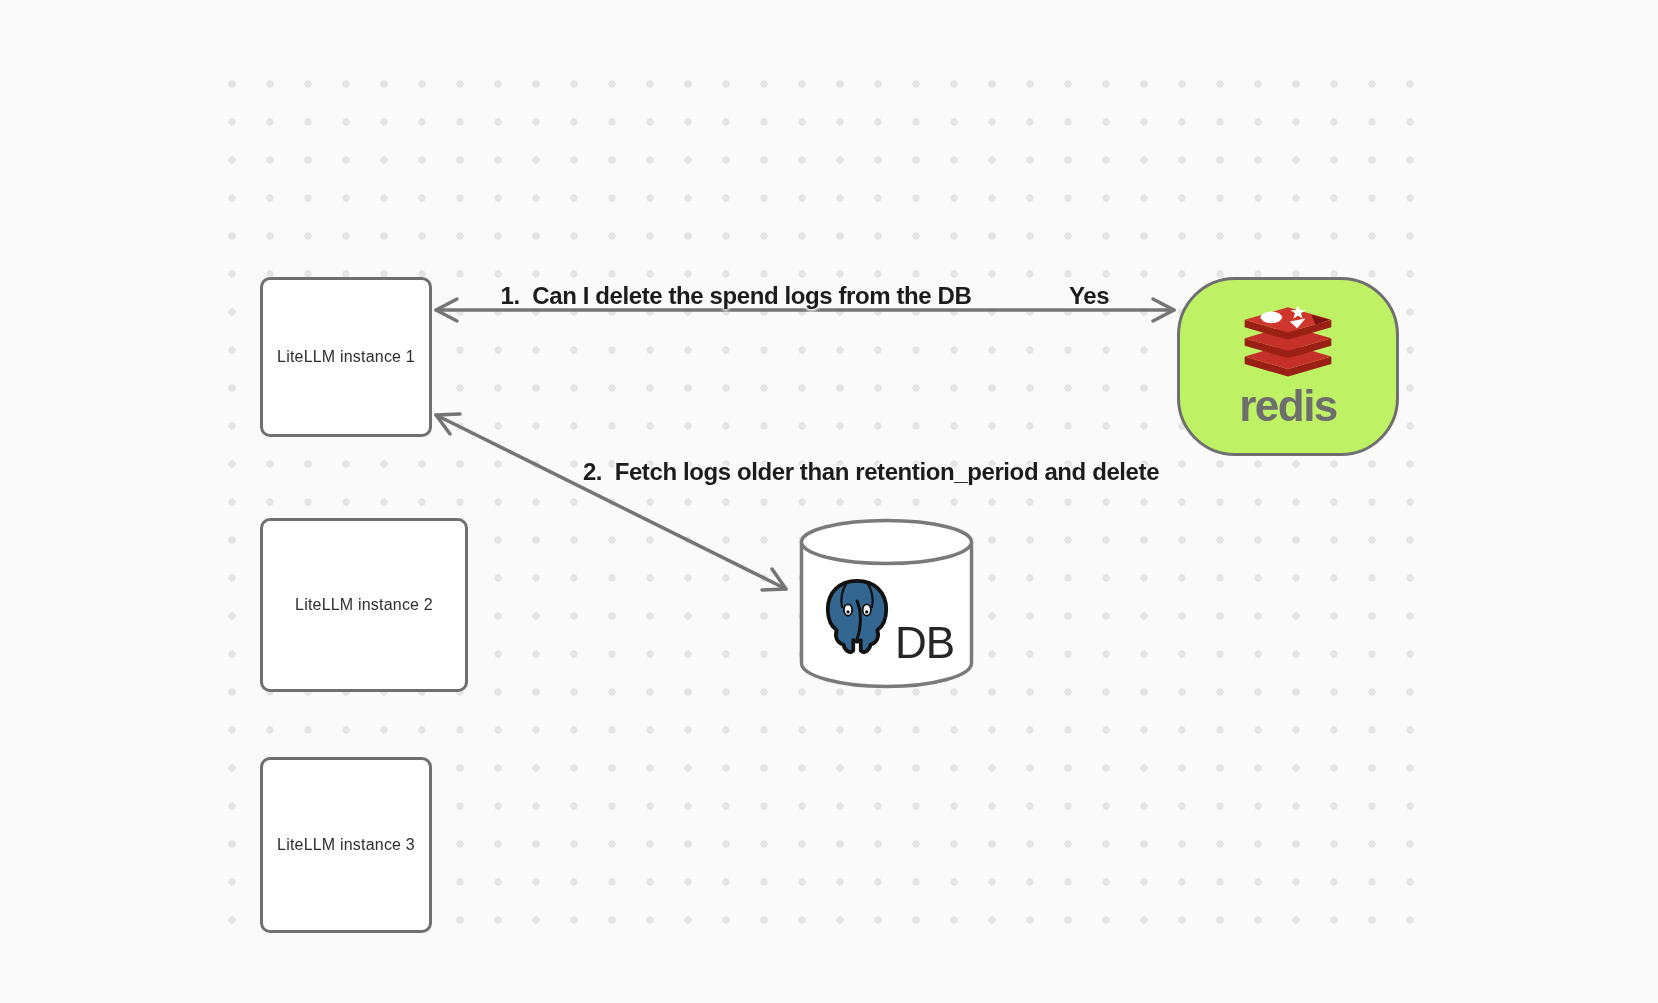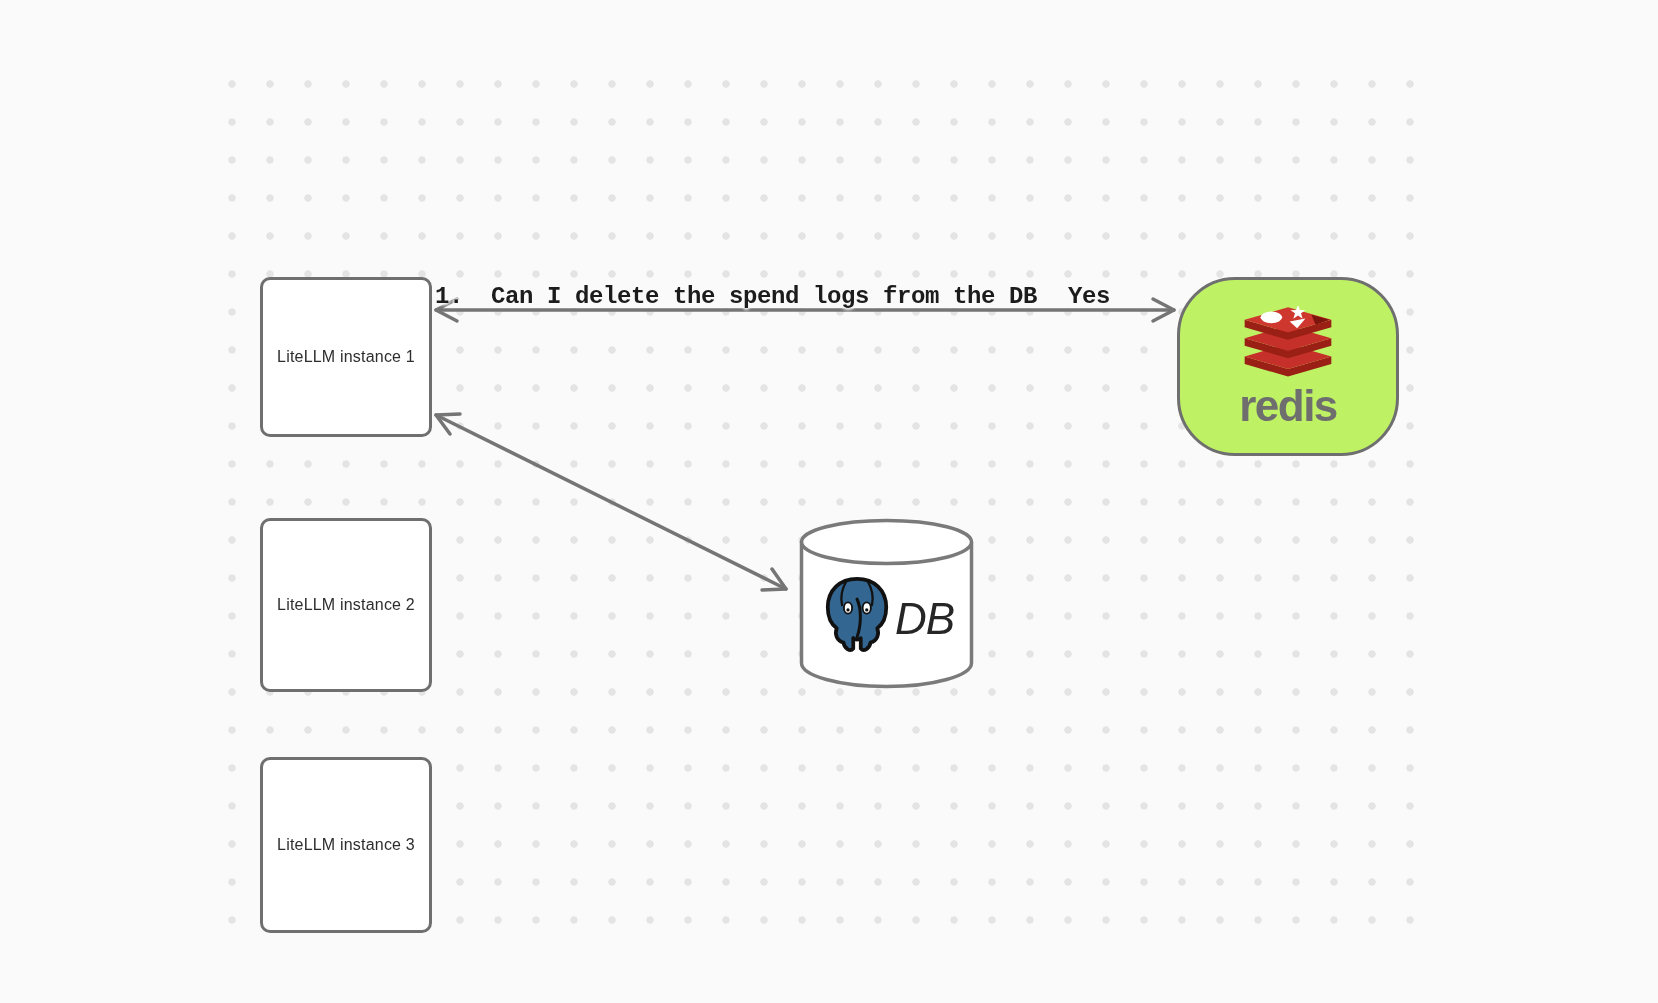--- a/index.html
+++ b/index.html
@@ -13,46 +13,45 @@
     background-size:38px 38px;
     pointer-events:none;
   }
   .node-box{
     position:absolute;box-sizing:border-box;
     background:#ffffff;border:3.5px solid #6f6f6f;border-radius:10px;
     display:flex;align-items:center;justify-content:center;
     font-size:16px;color:#2e2e2e;letter-spacing:.2px;
   }
   .box-1{left:260px;top:277px;width:172px;height:160px;}
-  .box-2{left:260px;top:518px;width:172px;height:174px;}
+  .box-2{left:260px;top:518px;width:208px;height:174px;}
   .box-3{left:260px;top:757px;width:172px;height:176px;}
   .redis-node{
     position:absolute;left:1177px;top:277px;width:222px;height:179px;
     box-sizing:border-box;background:#bef264;border:3.5px solid #6f6f6f;
     border-radius:58px;
     display:flex;flex-direction:column;align-items:center;justify-content:center;
   }
   .redis-wordmark{
     font-size:44px;font-weight:700;color:#6e6e6e;letter-spacing:-1.5px;
     line-height:1;margin-top:-2px;
   }
   .db-node{position:absolute;left:798px;top:517px;width:177px;height:172px;}
   .db-cyl{position:absolute;left:0;top:0;}
   .db-inner{
     position:absolute;left:0;top:56px;width:177px;height:92px;
-    display:flex;align-items:center;justify-content:center;gap:0;font-style:italic;
+    display:flex;align-items:flex-end;justify-content:center;gap:0;
   }
   .db-text{font-size:44px;color:#262626;line-height:1;letter-spacing:-1px;}
   .edge-layer{position:absolute;left:0;top:0;pointer-events:none;}
   .edge-label{
     position:absolute;transform:translate(-50%,-50%);
     font-size:24px;font-weight:700;color:#1c1c1c;white-space:pre;
     letter-spacing:-0.4px;
     text-shadow:-2px 0 3px #fafafa,2px 0 3px #fafafa,0 -2px 3px #fafafa,0 2px 3px #fafafa;
-    font-family:Liberation Mono, monospace;
   }
   .lbl-1{left:736px;top:296px;}
   .lbl-yes{left:1089px;top:296px;}
   .lbl-2{left:871px;top:472px;}
 </style>
 </head>
 <body>
 
 <div class="canvas">
 
@@ -126,14 +125,15 @@
           <circle cx="38" cy="46.5" r="2.2" fill="#111111"></circle>
           <circle cx="63" cy="46.5" r="2.2" fill="#111111"></circle>
         </svg>
       </span>
       <span class="db-text">DB</span>
     </div>
   </div>
 
   <div class="edge-label lbl-1">1.  Can I delete the spend logs from the DB</div>
   <div class="edge-label lbl-yes">Yes</div>
+  <div class="edge-label lbl-2">2.  Fetch logs older than retention_period and delete</div>
 
 </div>
 
 </body></html>

